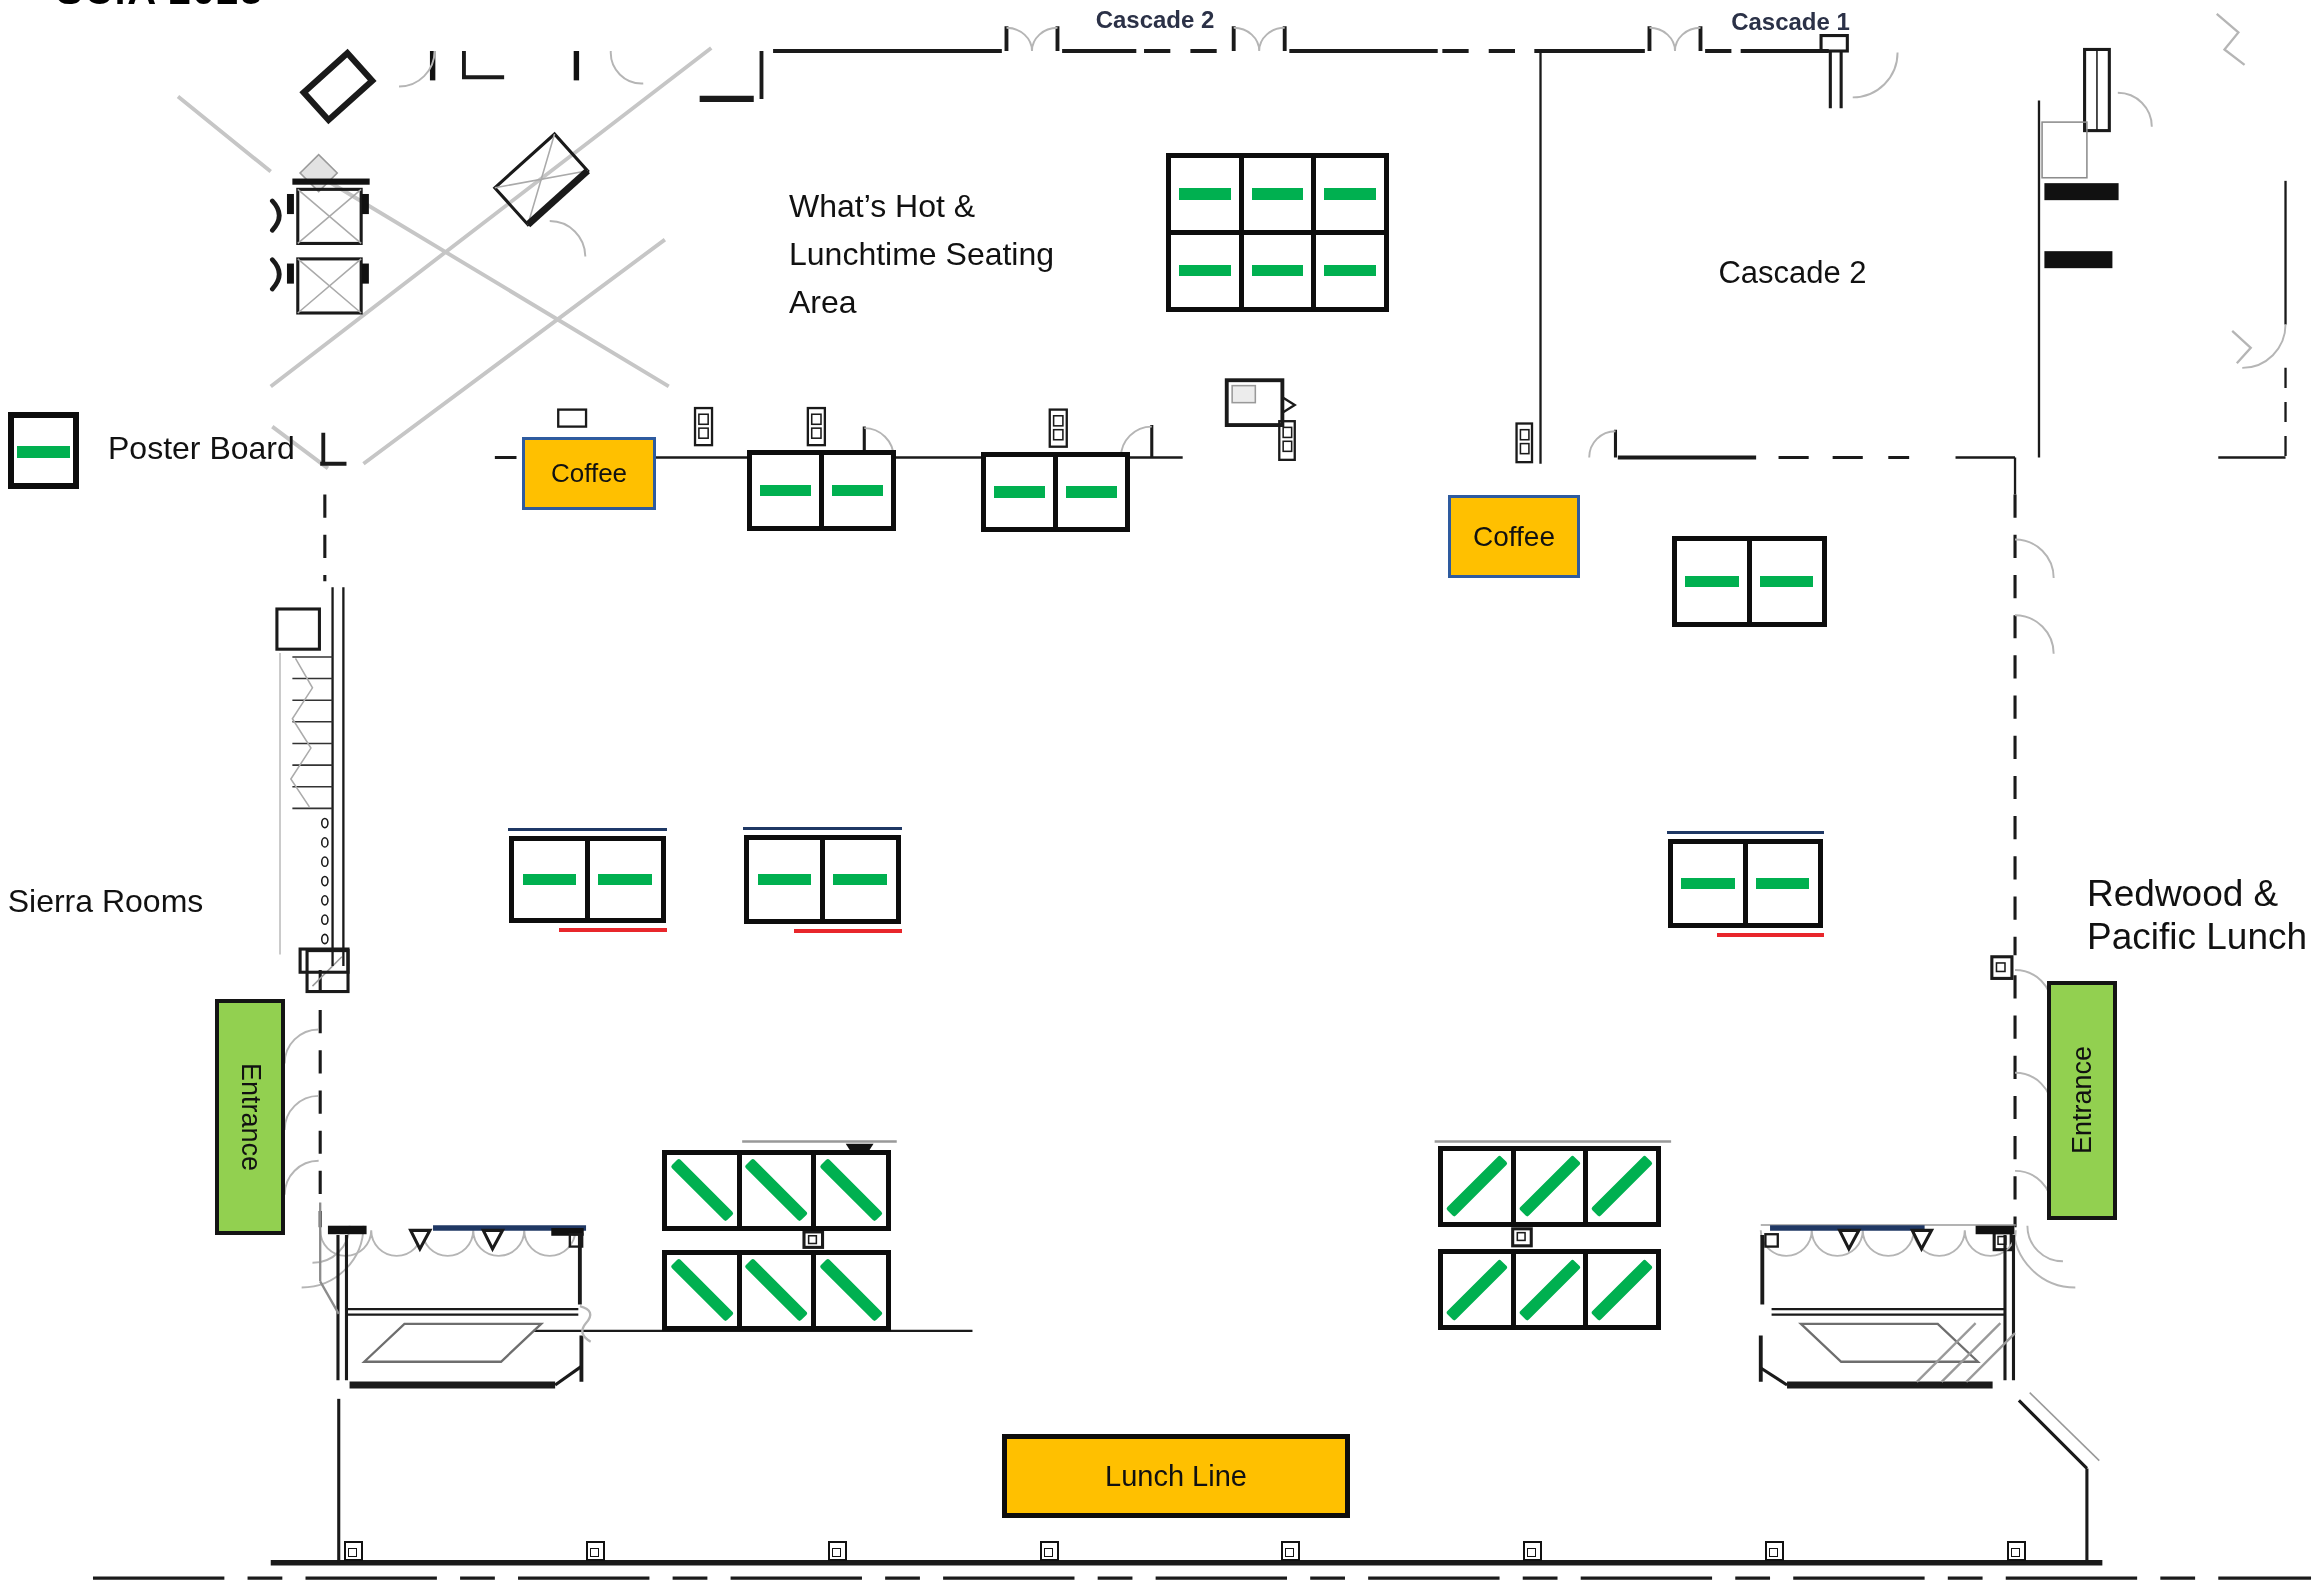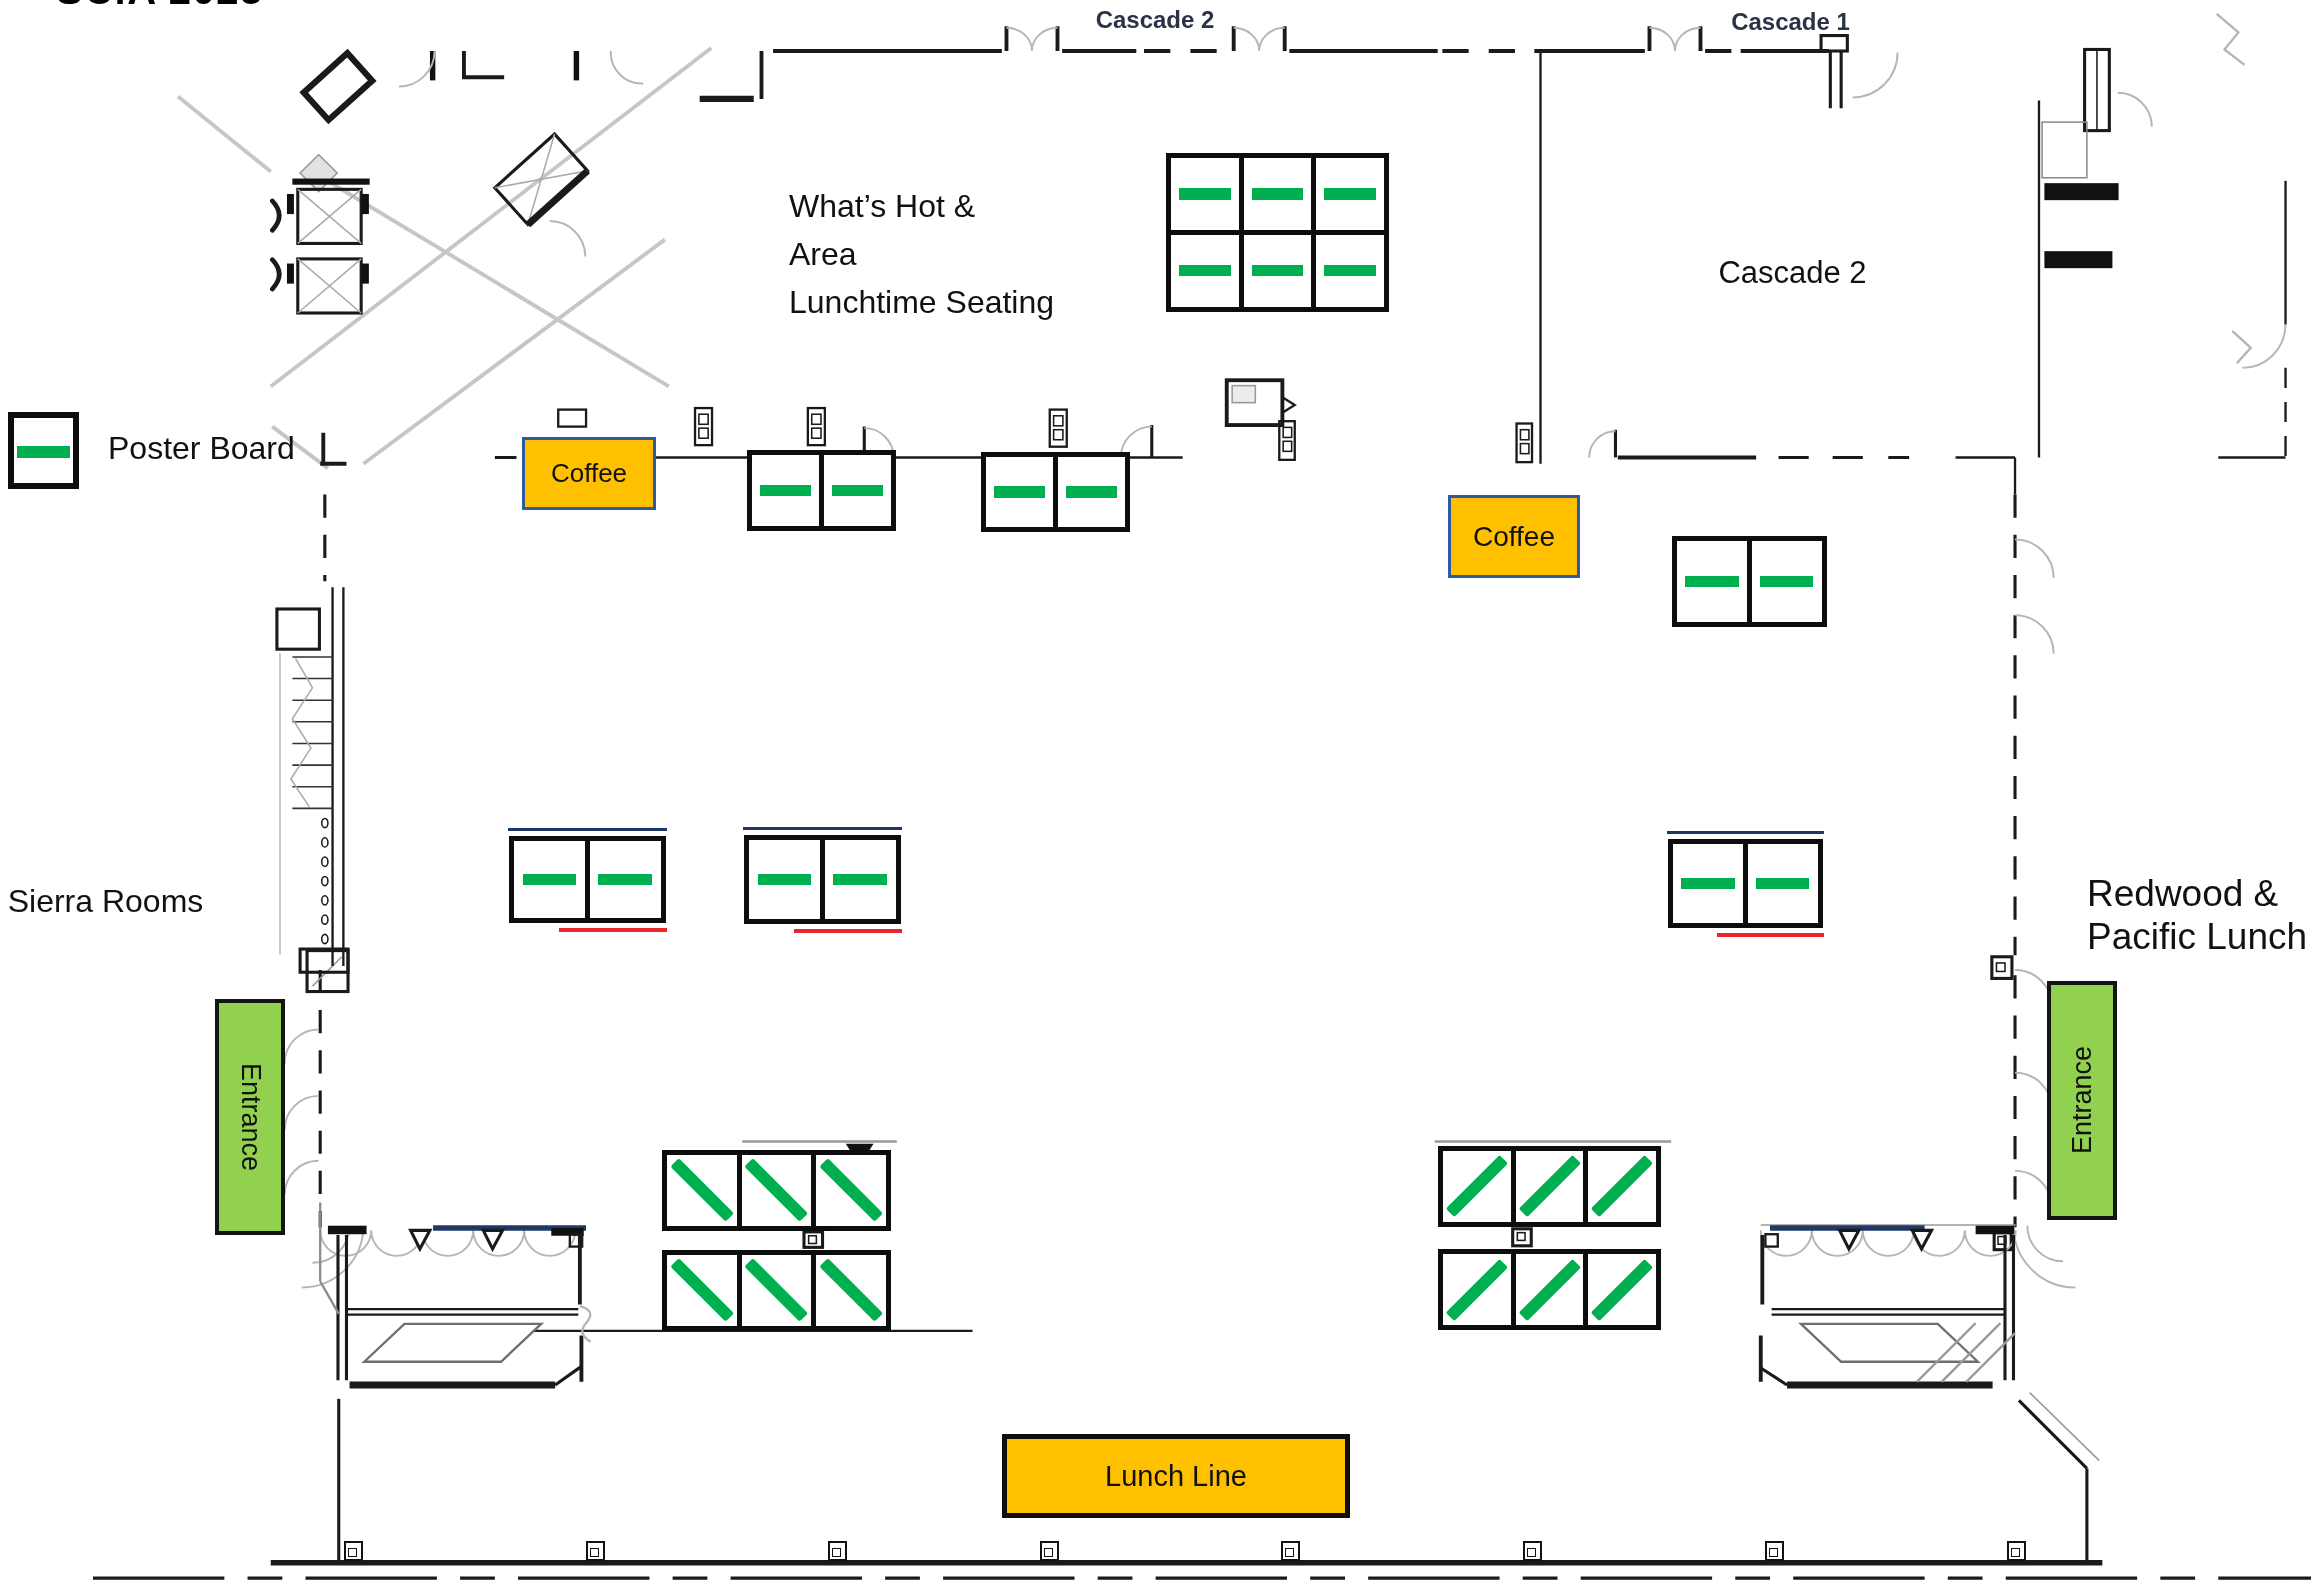--- a/index.html
+++ b/index.html
@@ -250,22 +250,22 @@
   <div class="title-wrap">
     <div class="title-text">SCiA 2023</div>
   </div>
 
   <div class="lbl" style="left:1074px;top:6.2px;width:162px;text-align:center;font-size:24px;color:var(--label_navy);font-weight:600">Cascade 2</div>
   <div class="lbl" style="left:1717px;top:7.7px;width:147px;text-align:center;font-size:24px;color:var(--label_navy);font-weight:600">Cascade 1</div>
   <div class="lbl" style="left:1669px;top:255px;width:247px;text-align:center;font-size:31px">Cascade 2</div>
 
   <div class="lbl center" style="left:789px;top:182px;width:325px;font-size:32px;line-height:48px">
     <div>What’s Hot &amp;</div>
+    <div>Lunchtime Seating</div>
     <div>Area</div>
-    <div>Lunchtime Seating</div>
   </div>
 
   <div class="lbl" style="left:7.7px;top:883px;font-size:32px">Sierra Rooms</div>
 
   <div class="lbl center" style="left:2087px;top:872px;width:232px;font-size:37px;line-height:43px">
     <div>Redwood &amp;</div>
     <div>Pacific Lunch</div>
   </div>
 
   <div class="legend-box">

